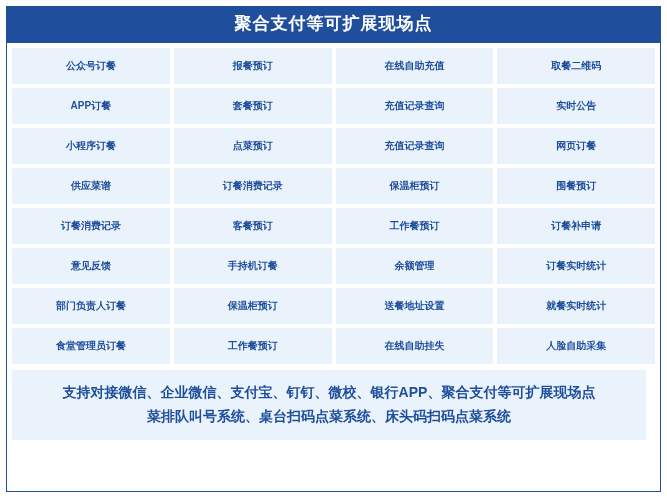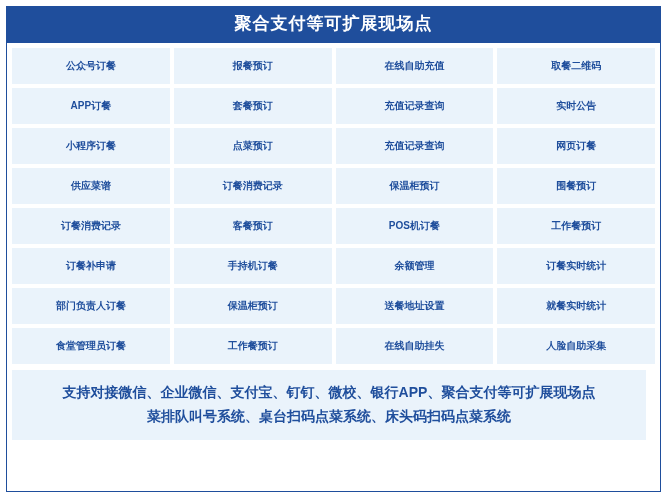--- a/index.html
+++ b/index.html
@@ -98,23 +98,23 @@
       <div class="cell">网页订餐</div>
 
       <div class="cell">供应菜谱</div>
       <div class="cell">订餐消费记录</div>
       <div class="cell">保温柜预订</div>
 
       <div class="cell">围餐预订</div>
       <div class="cell">订餐消费记录</div>
       <div class="cell">客餐预订</div>
 
-      <div class="cell">POS机订餐</div>
       <div class="cell">工作餐预订</div>
       <div class="cell">订餐补申请</div>
+      <div class="cell">意见反馈</div>
 
       <div class="cell">手持机订餐</div>
       <div class="cell">余额管理</div>
       <div class="cell">订餐实时统计</div>
 
       <div class="cell">部门负责人订餐</div>
       <div class="cell">保温柜预订</div>
       <div class="cell">送餐地址设置</div>
       <div class="cell">就餐实时统计</div>
 

